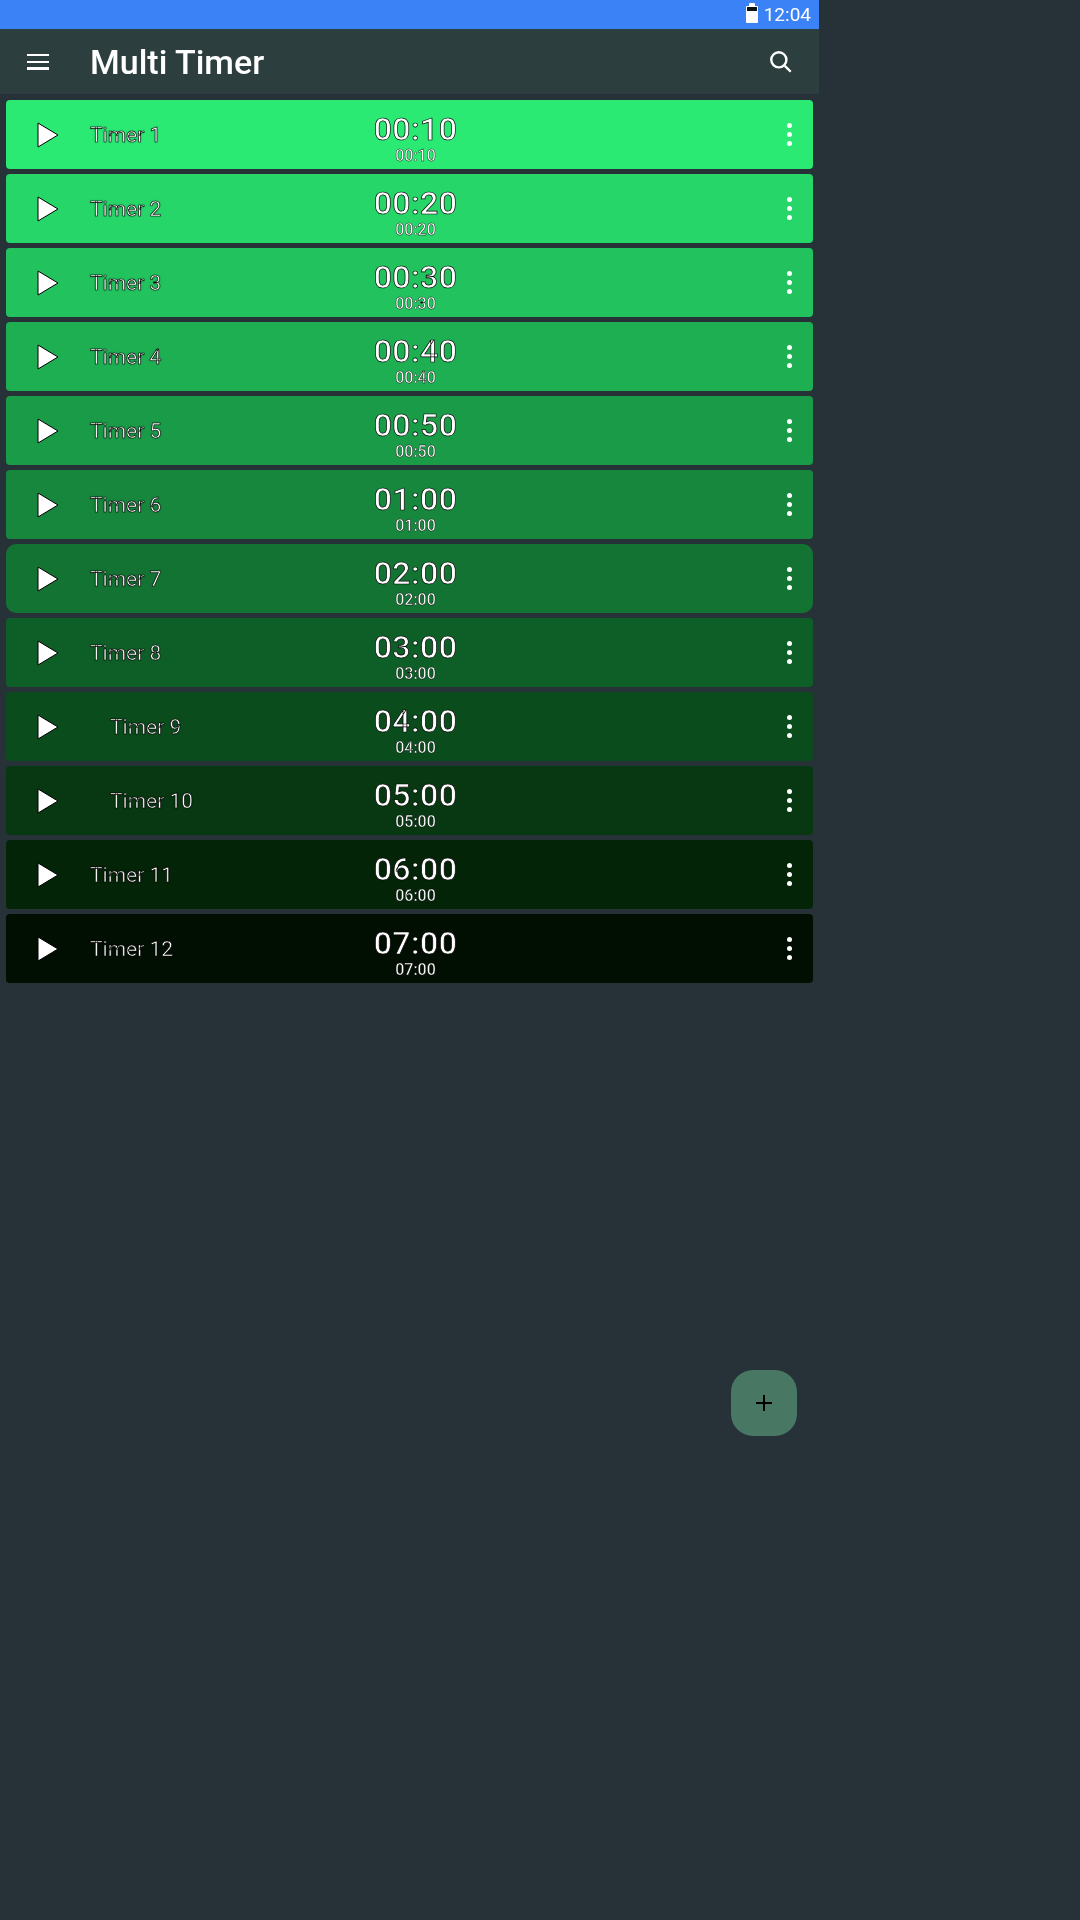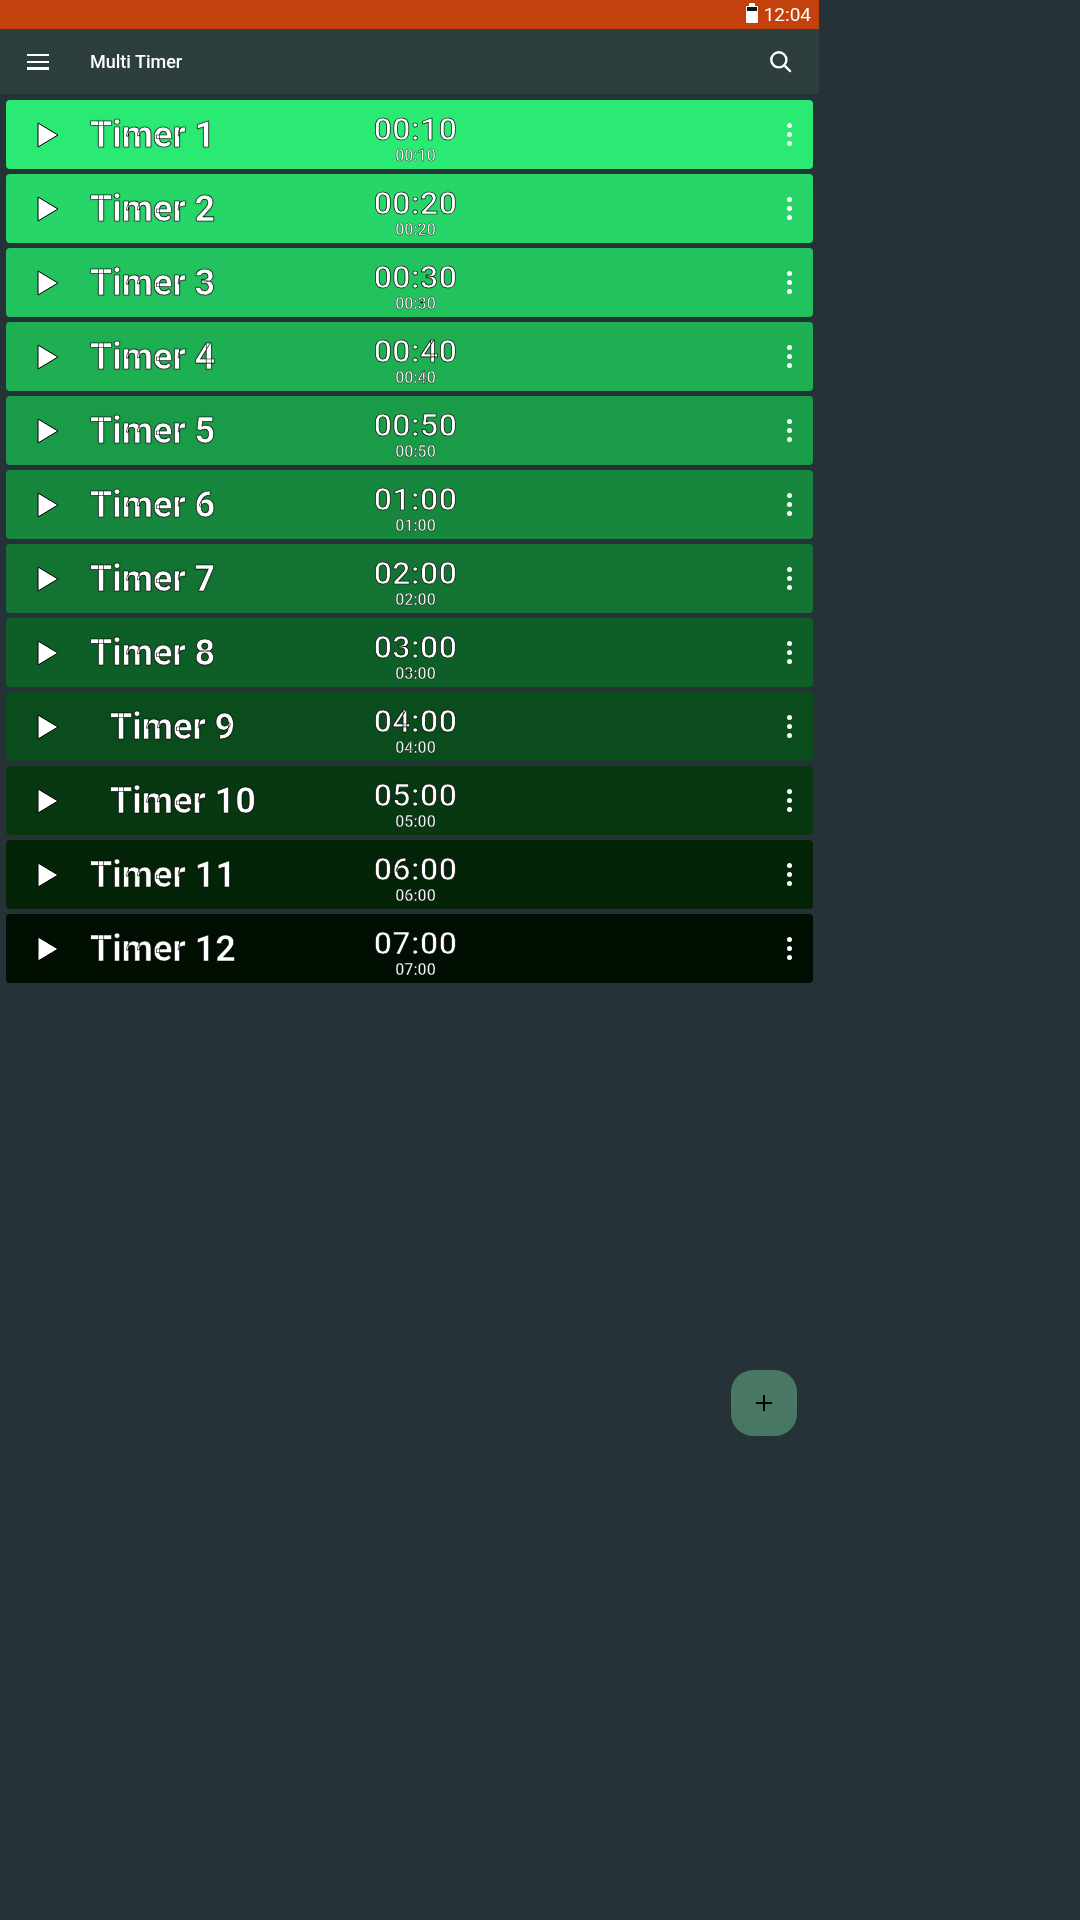--- a/index.html
+++ b/index.html
@@ -10,21 +10,21 @@
     body {
       width: 819px;
       height: 1456px;
       background: #263238;
       font-family: Roboto, Arial, sans-serif;
       overflow: hidden;
       position: relative;
     }
     .status-bar {
       height: 29px;
-      background: #c2410c;
+      background: #3b82f6;
       display: flex;
       justify-content: flex-end;
       align-items: center;
       padding: 0 8px;
       gap: 6px;
     }
     .battery-icon {
       width: 12px;
       height: 17px;
       background: #fff;
@@ -83,21 +83,21 @@
       left: 0;
       width: 100%;
       height: 2.5px;
       background: #fff;
     }
     .menu-icon::before { top: 0; }
     .menu-icon span { top: 7px; }
     .menu-icon::after { bottom: 0; }
     .app-title {
       color: #fff;
-      font-size: 18px;
+      font-size: 34px;
       font-weight: 500;
       margin-left: 32px;
     }
     .spacer { flex: 1; }
     .search-button {
       width: 40px;
       height: 40px;
       display: flex;
       align-items: center;
       justify-content: center;
@@ -120,22 +120,22 @@
     .play-button {
       width: 32px;
       height: 32px;
       display: flex;
       align-items: center;
       justify-content: center;
       cursor: pointer;
     }
     .timer-name {
       color: #fff;
-      font-size: 36px;
-      font-weight: 700;
+      font-size: 21px;
+      font-weight: 400;
       margin-left: 26px;
       text-shadow: 0 0 2px rgba(0,0,0,0.5);
       -webkit-text-stroke: 0.6px #000;
     }
     .time-block {
       position: absolute;
       left: 12px;
       right: 0;
       display: flex;
       flex-direction: column;
@@ -309,21 +309,21 @@
     <div class="time-block">
       <div class="time-main">01:00</div>
       <div class="time-sub">01:00</div>
     </div>
     <div class="more-button">
       <span></span>
       <span></span>
       <span></span>
     </div>
   </div>
-    <div class="timer-row" style="background: rgb(18, 115, 50);">
+    <div class="timer-row" style="background: rgb(18, 115, 50); border-radius: 10px;">
     <div class="play-button">
       <svg width="24" height="28" viewBox="0 0 24 28">
         <polygon points="2,2 22,14 2,26" fill="#fff" stroke="#000" stroke-width="1" stroke-linejoin="round"></polygon>
       </svg>
     </div>
     <div class="timer-name">Timer 7</div>
     <div class="time-block">
       <div class="time-main">02:00</div>
       <div class="time-sub">02:00</div>
     </div>

